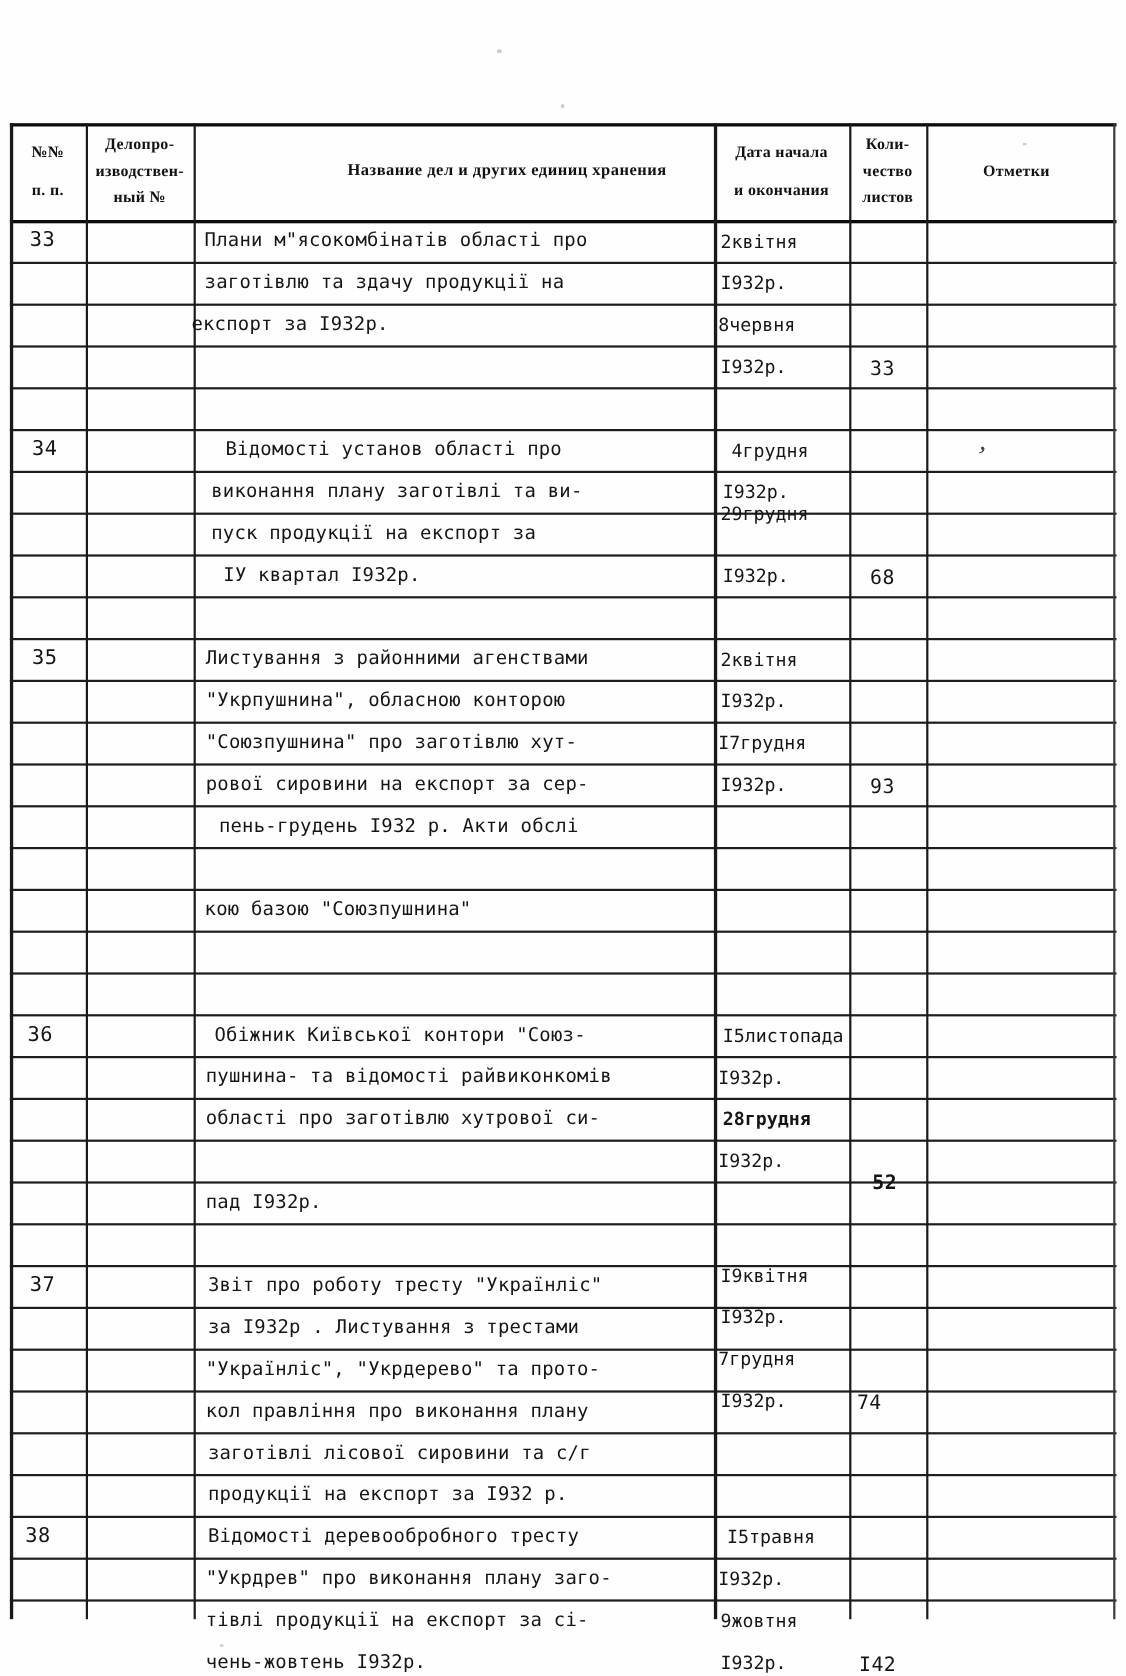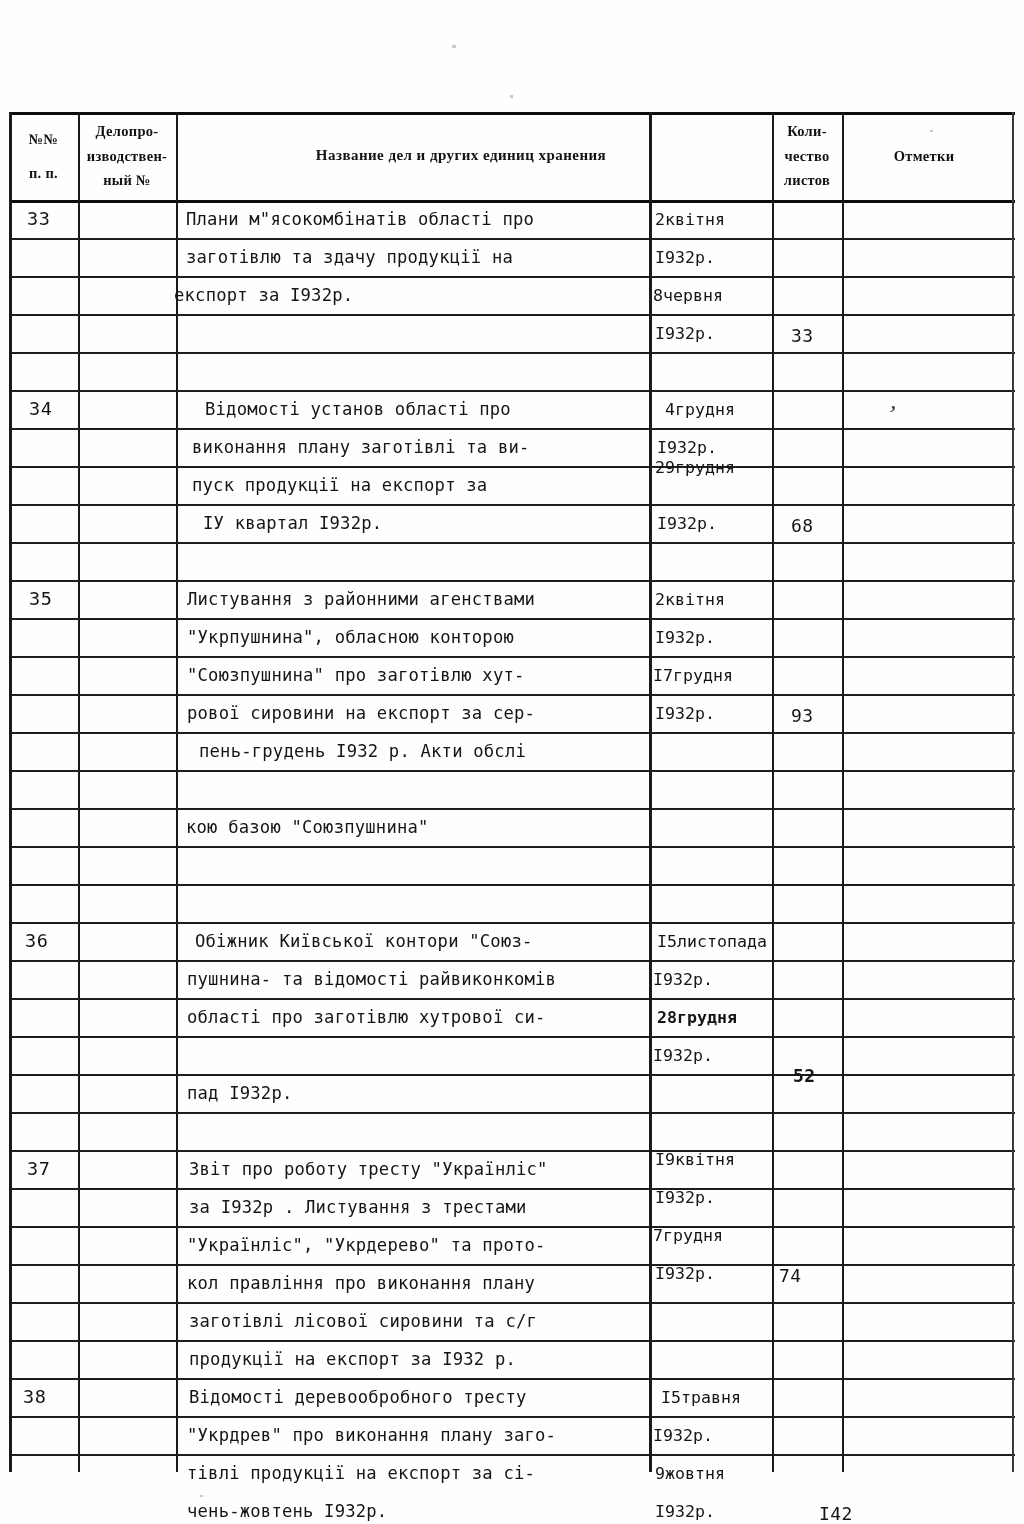--- a/index.html
+++ b/index.html
@@ -183,20 +183,25 @@
     <div class="hdr-cell" style="left:69px;width:98px;">
       <span class="ln">Делопро-</span>
       <span class="ln">изводствен-</span>
       <span class="ln">ный №</span>
     </div>
 
     <div class="hdr-cell wide" style="left:167px;width:570px;">
       <span class="ln">Название дел и других единиц  хранения</span>
     </div>
 
+    <div class="hdr-cell" style="left:640px;width:123px;">
+      <span class="ln">Дата начала</span>
+      <span class="sp"></span>
+      <span class="ln">и окончания</span>
+    </div>
 
     <div class="hdr-cell" style="left:763px;width:70px;">
       <span class="ln">Коли-</span>
       <span class="ln">чество</span>
       <span class="ln">листов</span>
     </div>
 
     <div class="hdr-cell" style="left:833px;width:164px;">
       <span class="ln">Отметки</span>
     </div>
@@ -262,16 +267,16 @@
 
     <div class="typed num" style="left:14px;top:1276px;">38</div>
     <div class="typed" style="left:180px;top:1277px;">Відомості деревообробного тресту</div>
     <div class="typed" style="left:178px;top:1315px;">"Укрдрев" про виконання плану заго-</div>
     <div class="typed" style="left:178px;top:1353px;">тівлі продукції на експорт за сі-</div>
     <div class="typed" style="left:178px;top:1391px;">чень-жовтень I932р.</div>
     <div class="typed date" style="left:652px;top:1278px;">I5травня</div>
     <div class="typed date" style="left:644px;top:1316px;">I932р.</div>
     <div class="typed date" style="left:646px;top:1354px;">9жовтня</div>
     <div class="typed date" style="left:646px;top:1392px;">I932р.</div>
-    <div class="typed sheets" style="left:772px;top:1393px;margin-left:38px;">I42</div>
+    <div class="typed sheets" style="left:772px;top:1393px;">I42</div>
 
   </div>
 </div>
 
 </body></html>

